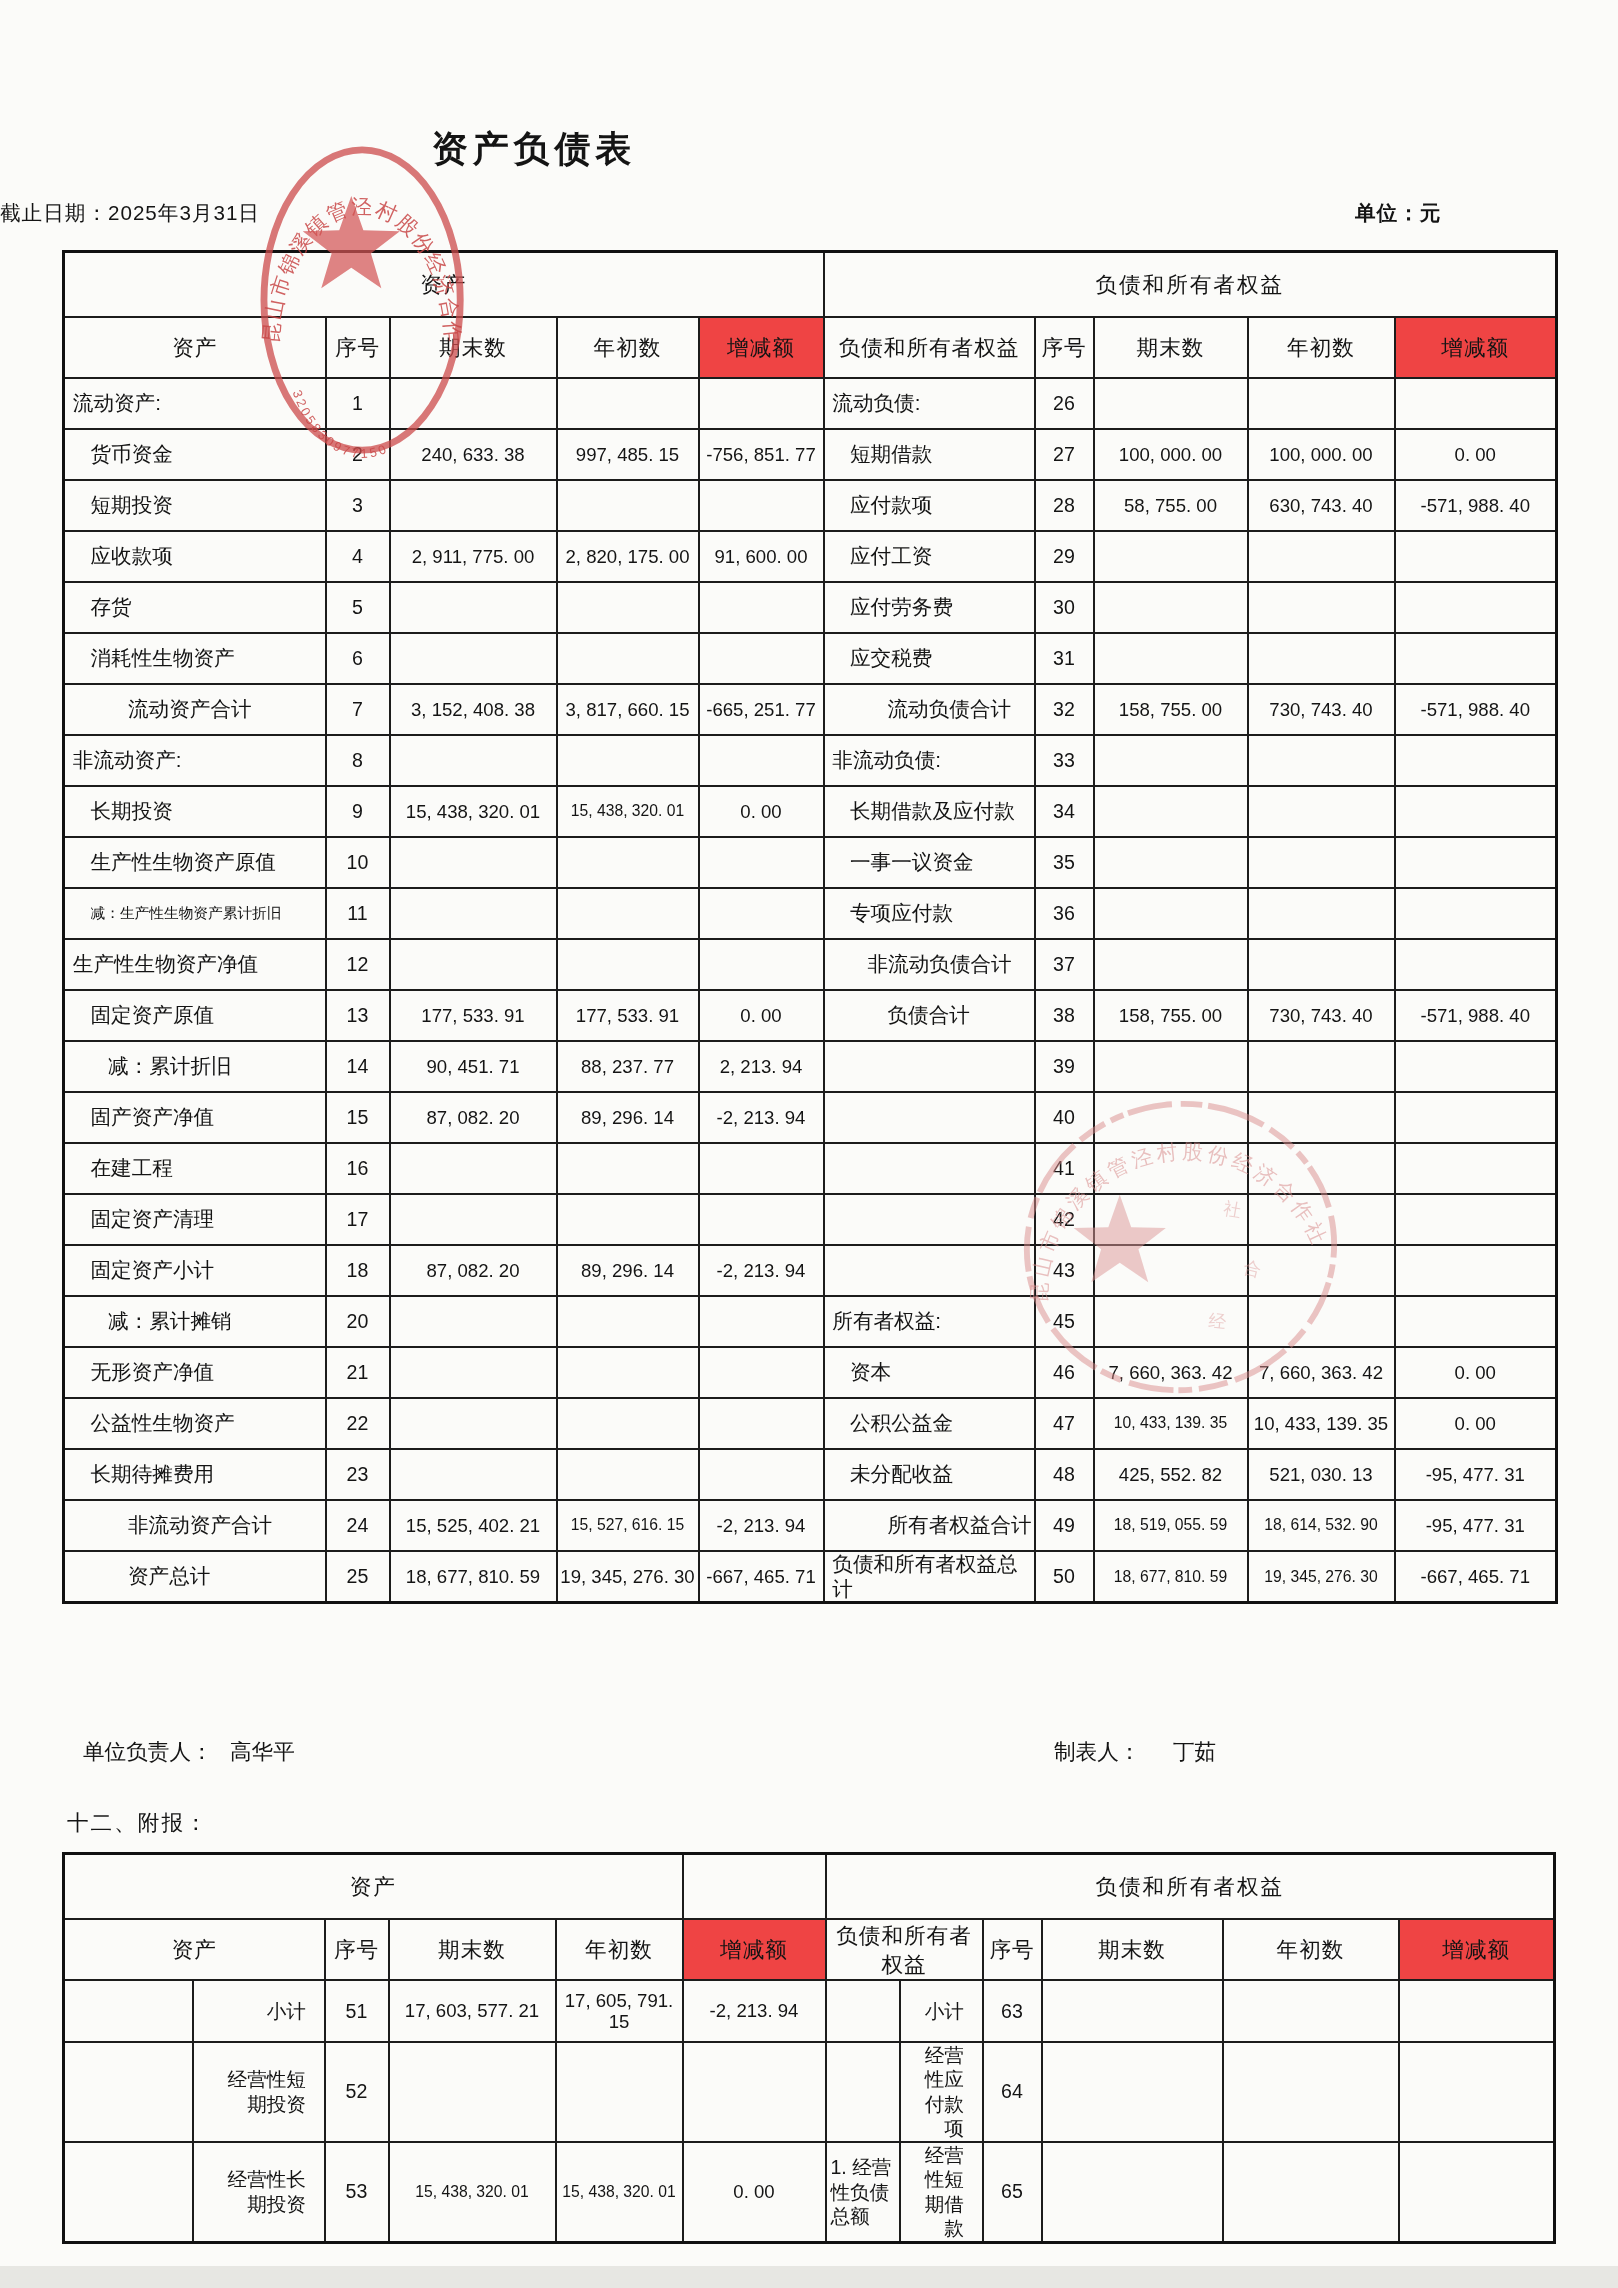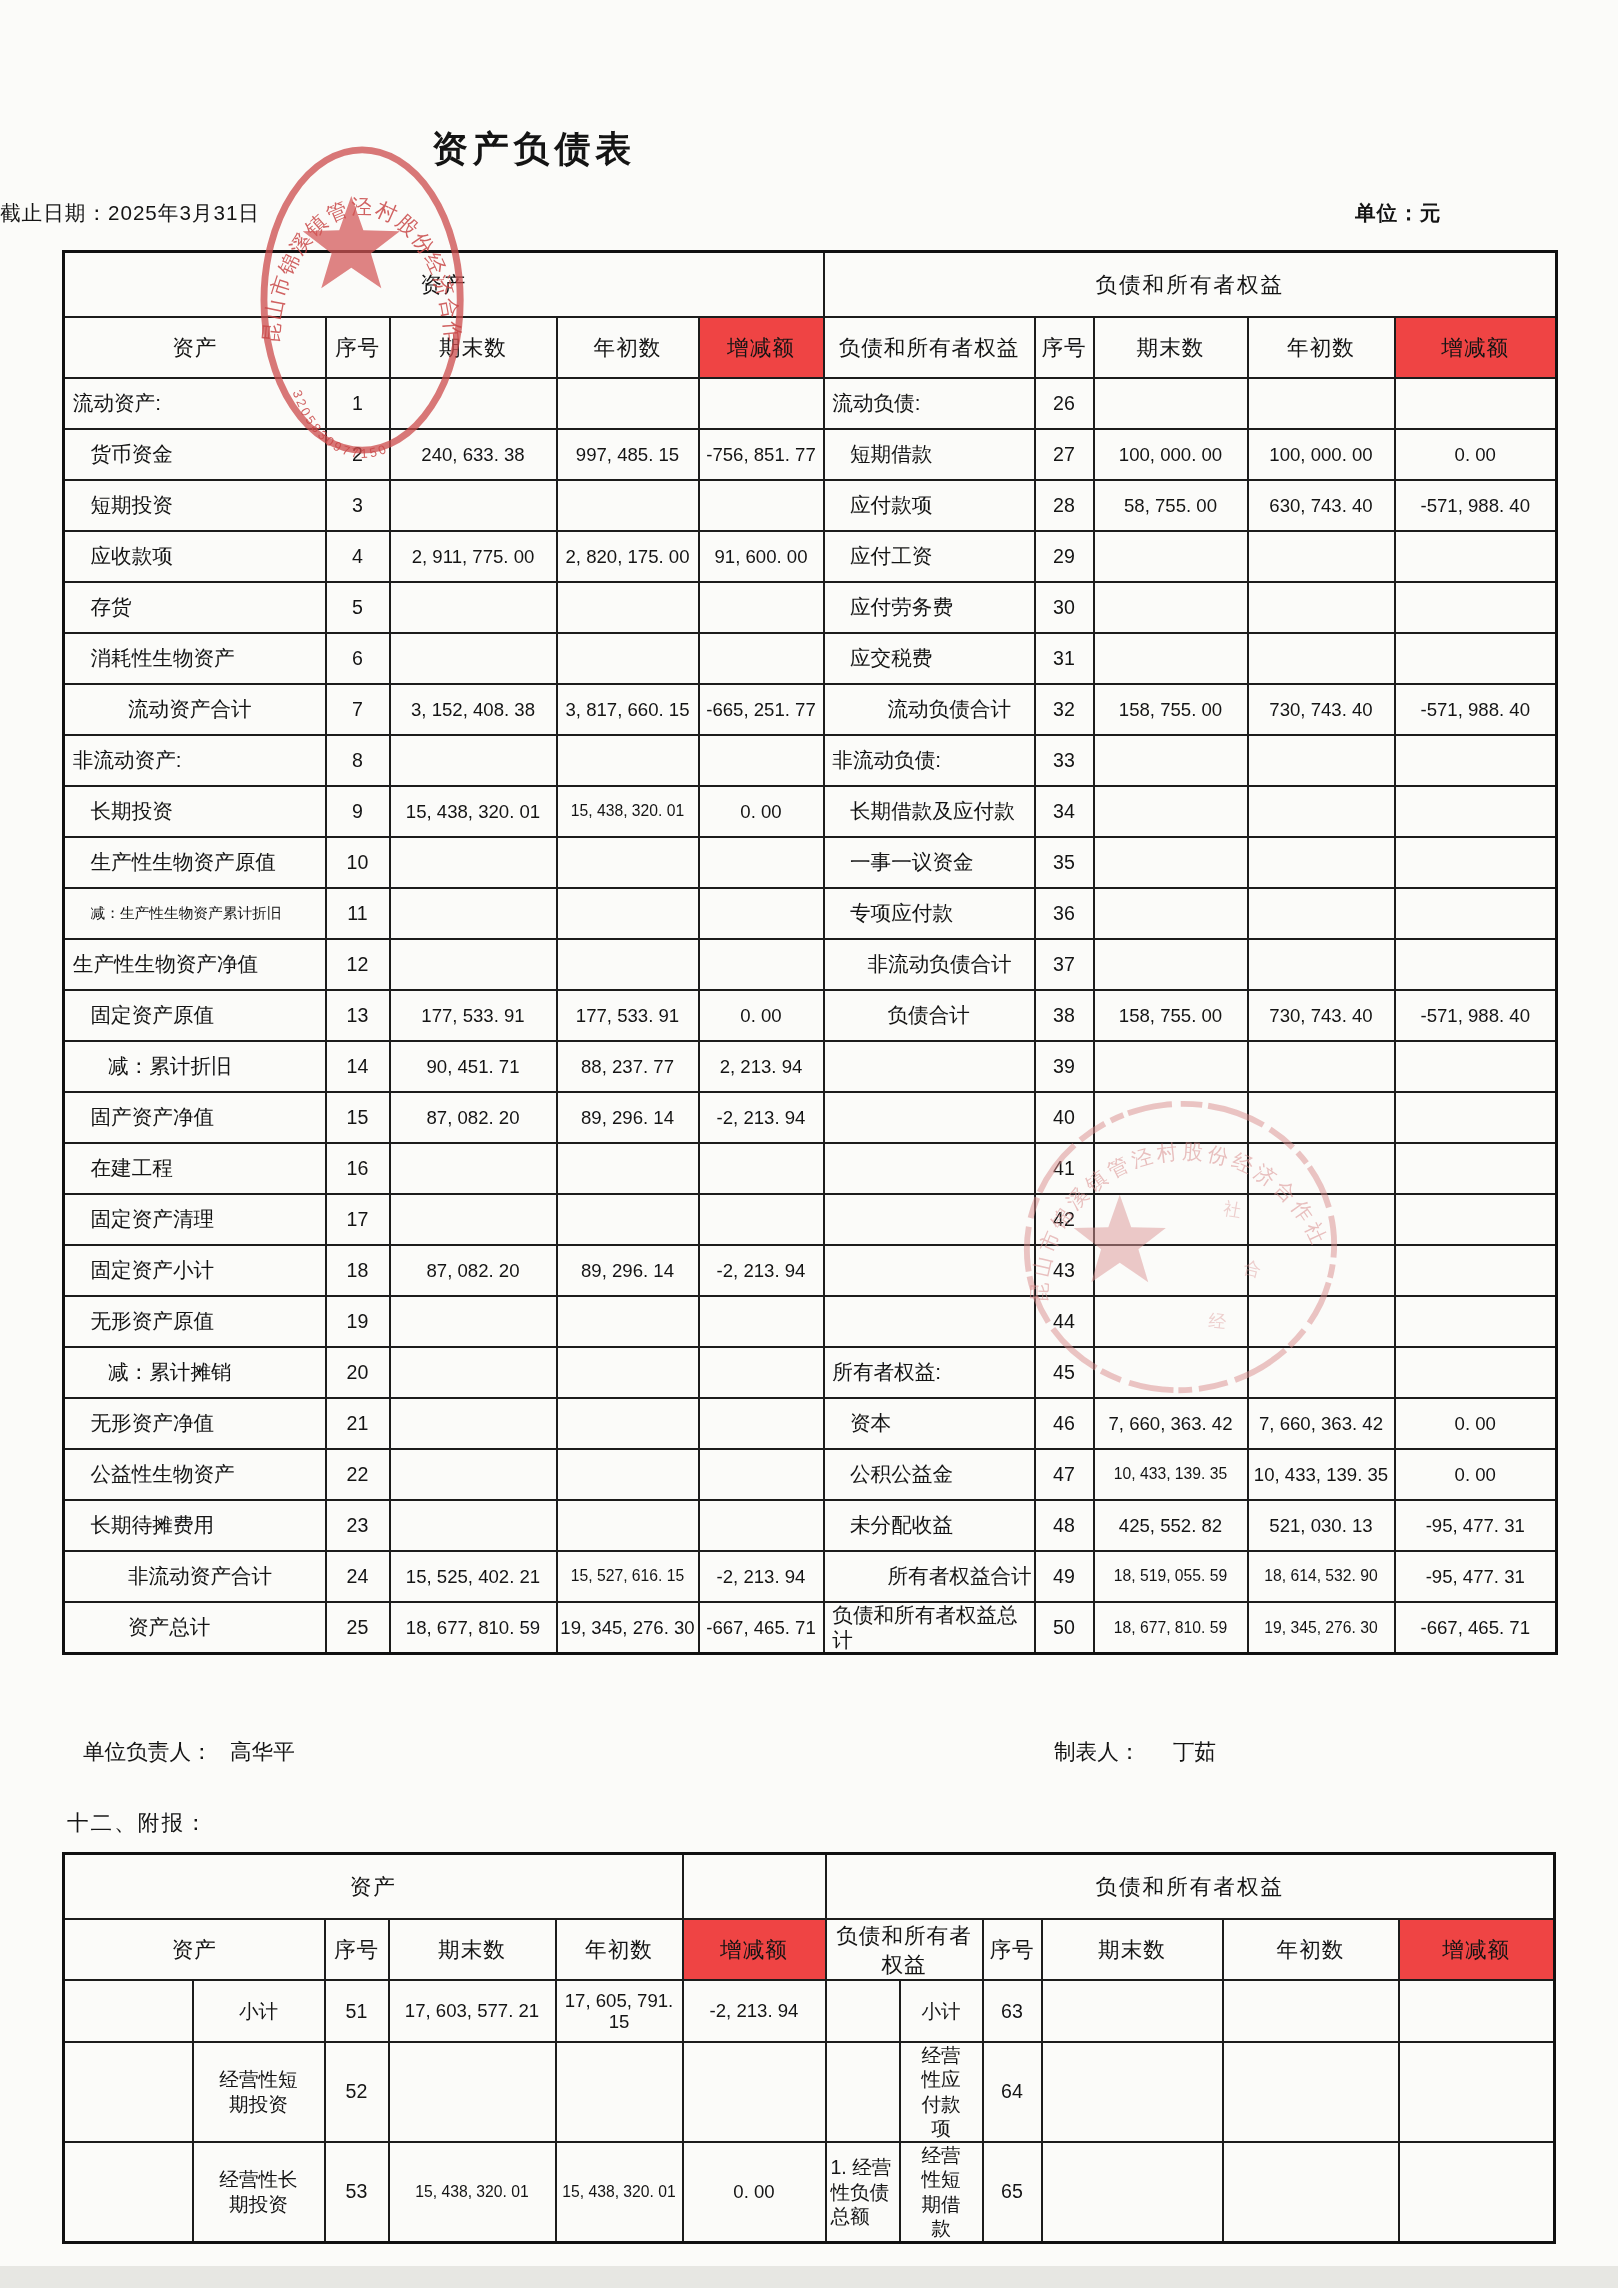--- a/index.html
+++ b/index.html
@@ -28,21 +28,21 @@
   .label{font-size:20.6px;text-align:left;line-height:1.2;}
   .ind0{padding-left:7.8px;}
   .ind1{padding-left:25.5px;}
   .ind2{padding-left:43px;border-radius:10px;}
   .ind3{padding-left:63px;}
   .smlbl{font-size:14.7px;}
   .no{font-size:19.6px;text-align:center;}
   .num{font-size:18.6px;text-align:center;line-height:1.15;padding:0 2px;}
   .sm{font-size:15.7px;}
   .grp{font-size:19.6px;text-align:left;padding:2px 3.9px;line-height:1.25;}
-  .lbl2{font-size:19.6px;text-align:center;line-height:1.25;padding:0 17.6px;}
+  .lbl2{font-size:19.6px;text-align:right;line-height:1.25;padding:0 17.6px;}
   #footer-line{top:1737px;left:0;width:1618px;font-size:21.6px;}
   #footer-line .fl-label{position:absolute;}
   #section-label{top:1808px;left:67px;font-size:21.6px;letter-spacing:2px;}
   .seal{pointer-events:none;z-index:6;}
   #scan-band{left:0;top:2266px;width:1618px;height:22.5px;background:#dededa;opacity:.7;}
 </style>
 </head>
 <body>
 
 <div id="page-title" class="abs">资产负债表</div>
@@ -286,32 +286,20 @@
         <td class="num"></td>
       </tr>
       <tr>
         <td class="label ind1">固定资产小计</td>
         <td class="no">18</td>
         <td class="num">87, 082. 20</td>
         <td class="num">89, 296. 14</td>
         <td class="num">-2, 213. 94</td>
         <td class="label ind1"></td>
         <td class="no">43</td>
-        <td class="num"></td>
-        <td class="num"></td>
-        <td class="num"></td>
-      </tr>
-      <tr>
-        <td class="label ind1">无形资产原值</td>
-        <td class="no">19</td>
-        <td class="num"></td>
-        <td class="num"></td>
-        <td class="num"></td>
-        <td class="label ind1"></td>
-        <td class="no">44</td>
         <td class="num"></td>
         <td class="num"></td>
         <td class="num"></td>
       </tr>
       <tr>
         <td class="label ind2">减：累计摊销</td>
         <td class="no">20</td>
         <td class="num"></td>
         <td class="num"></td>
         <td class="num"></td>

